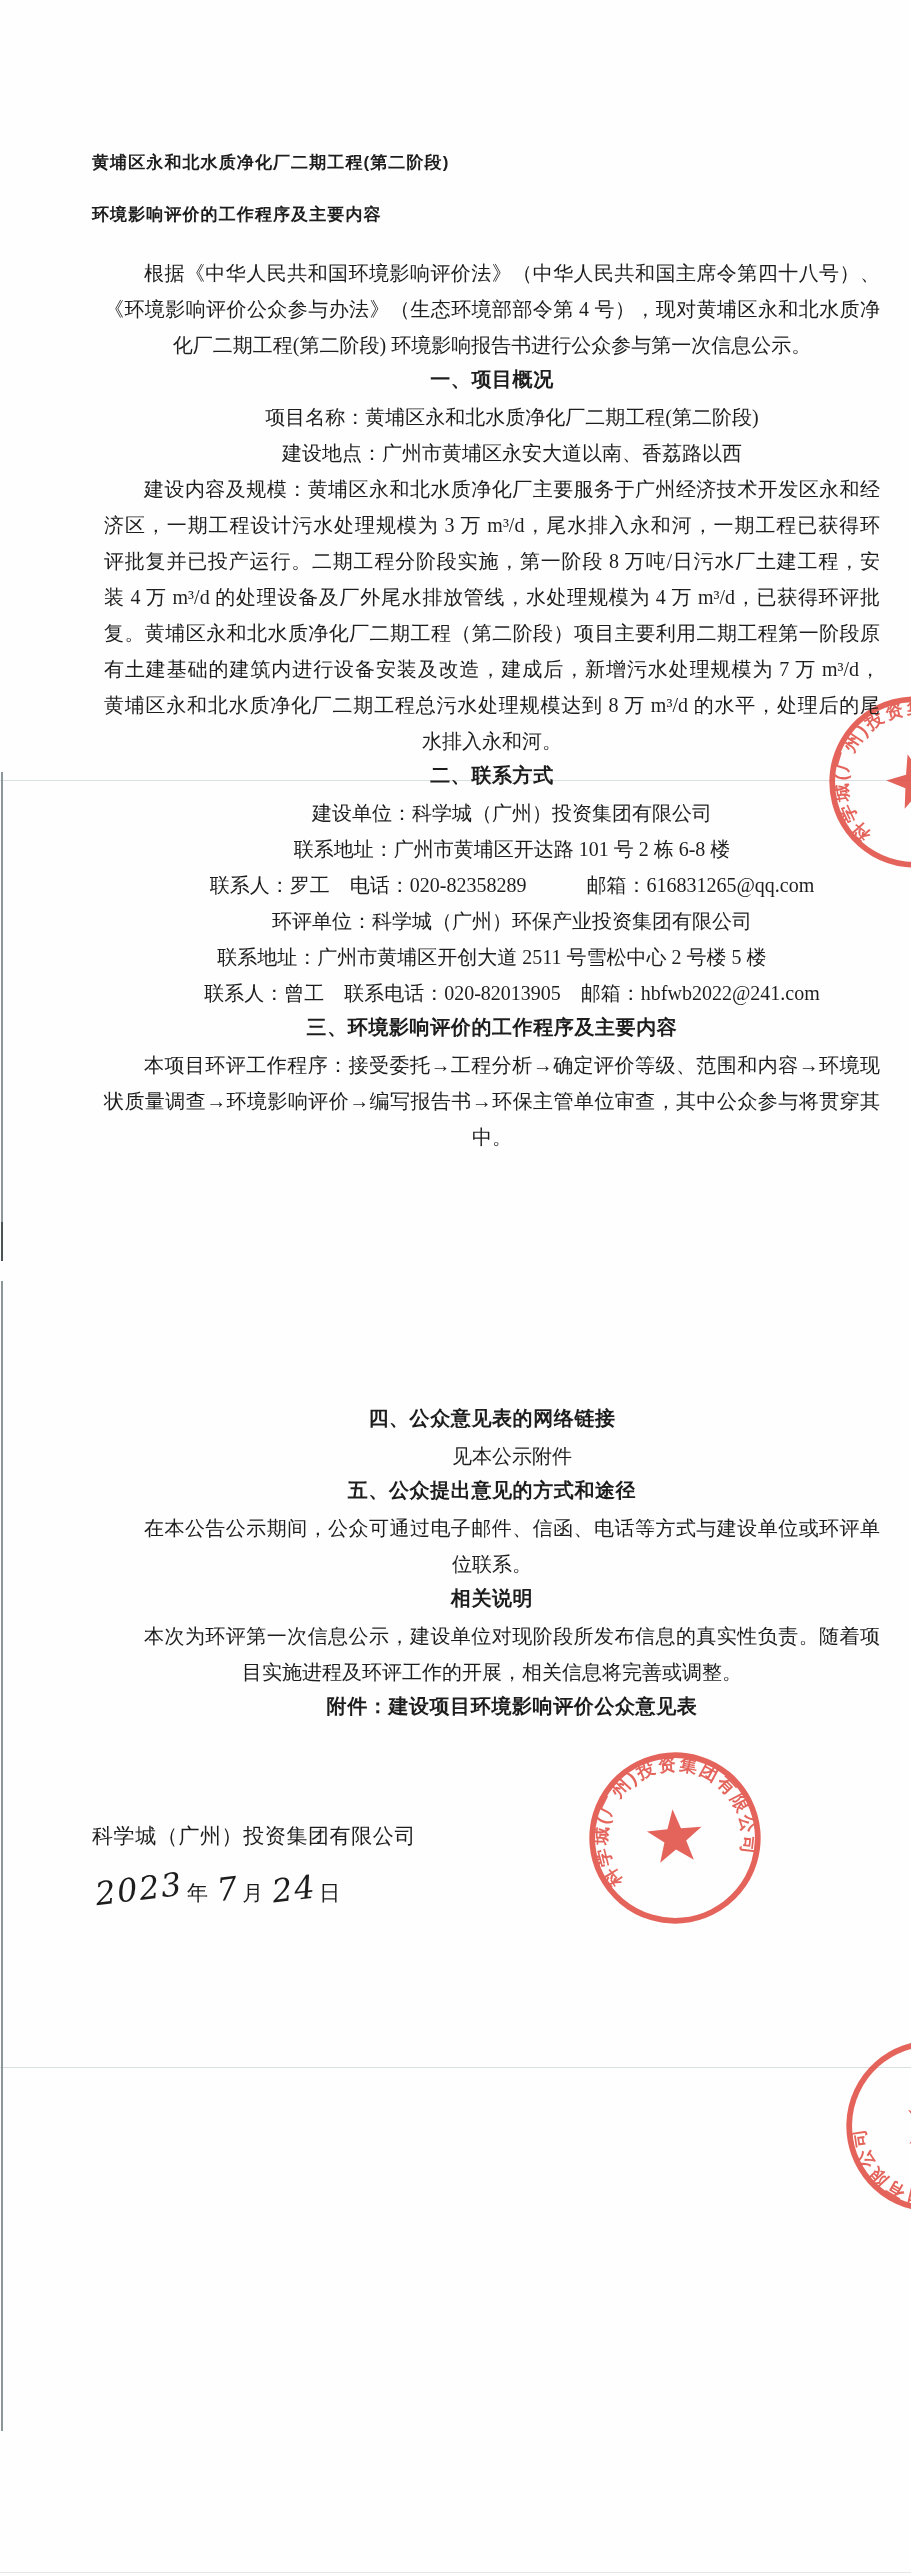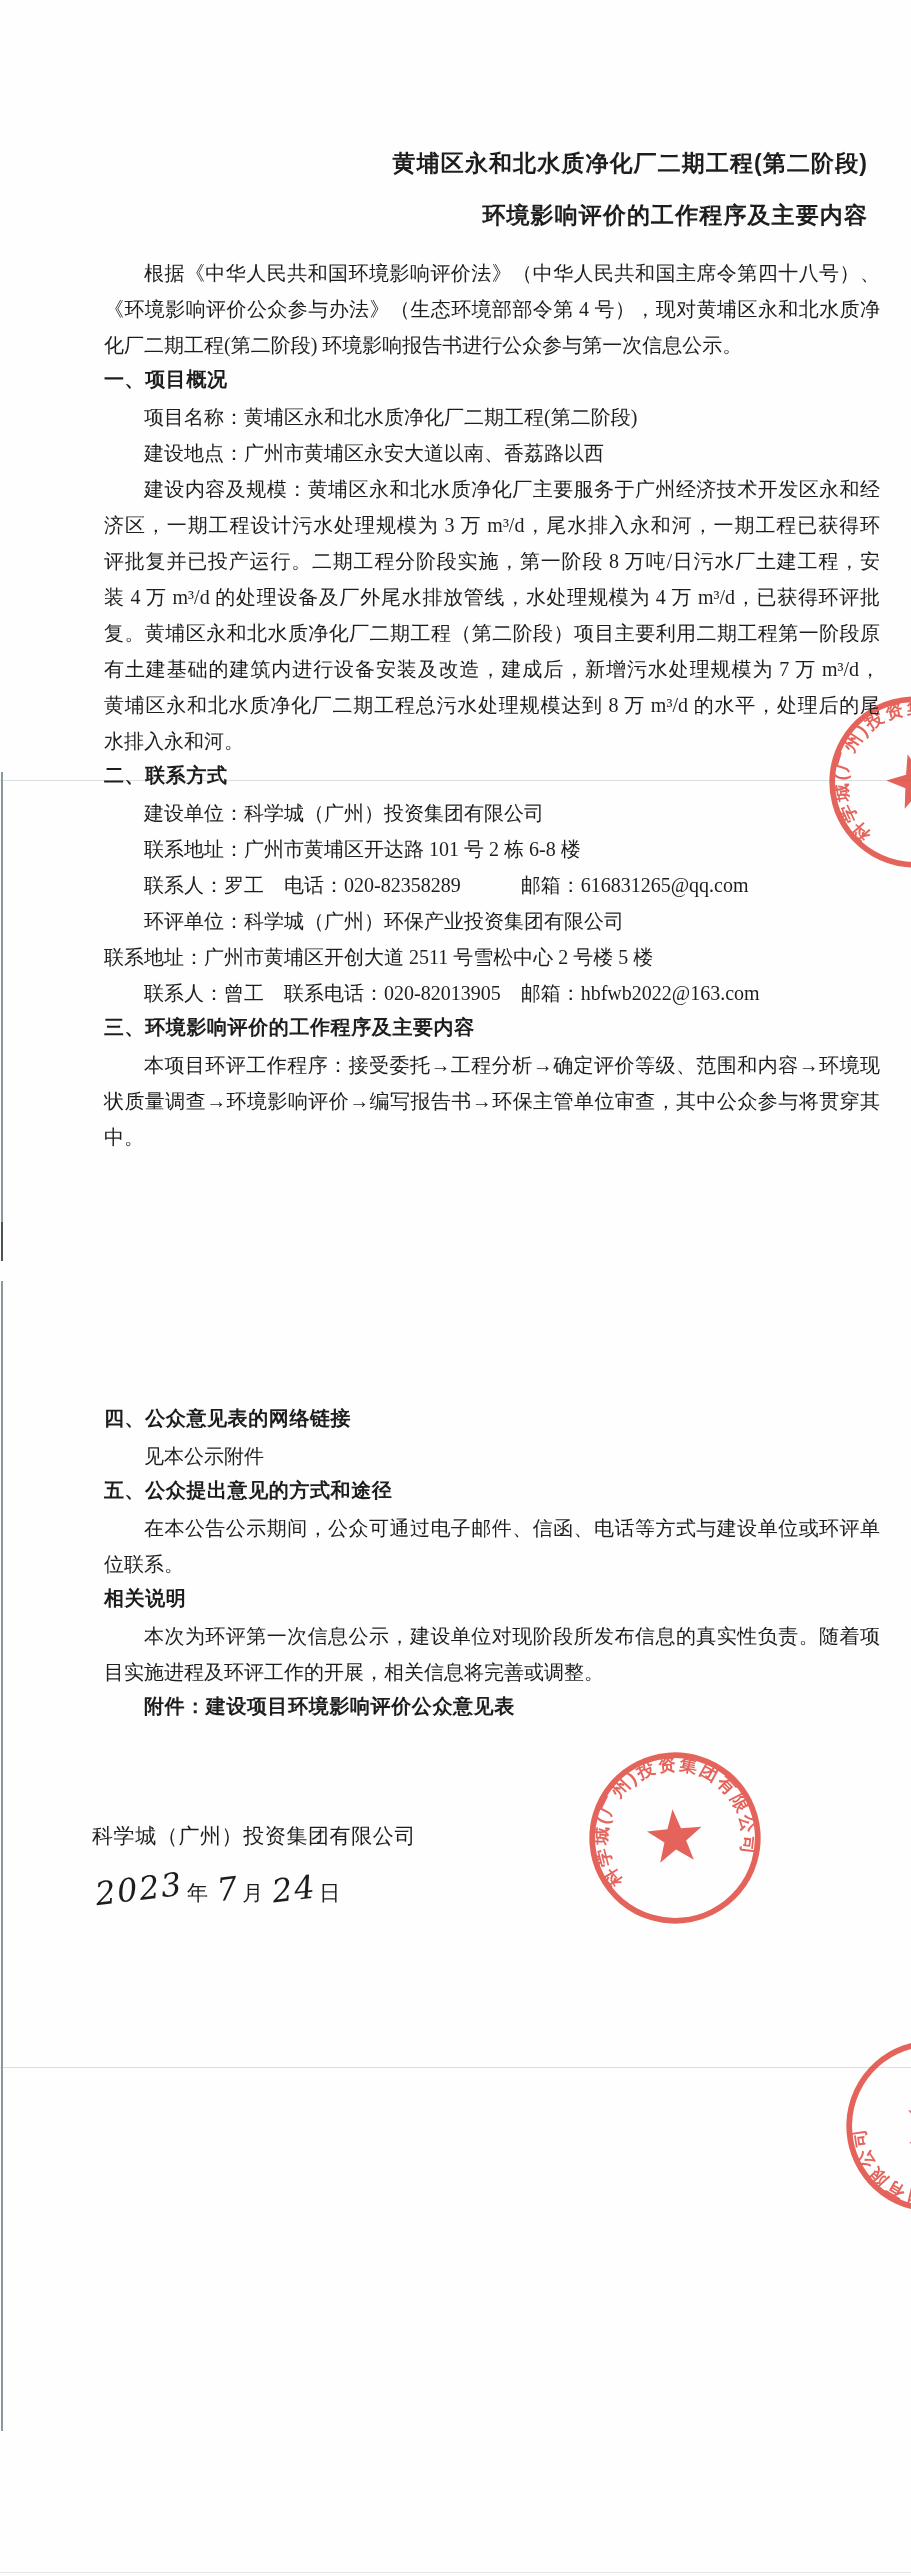--- a/index.html
+++ b/index.html
@@ -7,27 +7,27 @@
     position:relative;width:911px;height:2576px;background:#fefefe;
     overflow:hidden;color:#1d1d1d;
     font-family:"Liberation Serif","DejaVu Serif",serif;
   }
   
   .hline{position:absolute;left:0;width:911px;height:1.1px;background:#dadfe1;z-index:0;}
   .vline{position:absolute;width:1.7px;background:#8c979b;z-index:0;}
   .vline.dark{background:#4c5356;}
   
   .titles{
-    position:absolute;left:92px;top:137px;width:776px;text-align:right;
+    position:absolute;left:92px;top:137px;width:776px;text-align:left;
     font-family:"Liberation Sans","DejaVu Sans",sans-serif;
-    font-weight:bold;font-size:23px;line-height:52px;letter-spacing:1.1px;z-index:2;
+    font-weight:bold;font-size:17px;line-height:52px;letter-spacing:1.1px;z-index:2;
   }
   
   .doc{position:absolute;left:104px;top:255px;width:776px;font-size:20px;z-index:2;}
-  .ln{height:36px;line-height:36px;overflow:visible;}
+  .ln{height:36px;line-height:36px;overflow:visible;text-align:center;}
   .ind{text-indent:40px;}
   .jf{text-align:justify;text-align-last:justify;}
   .hd{font-weight:bold;font-family:Liberation Mono, monospace;letter-spacing:0.6px;}
   
   .sig{
     position:absolute;left:92px;top:1818px;width:776px;box-sizing:border-box;
     padding-right:70px;text-align:left;z-index:3;
   }
   .sig-company{font-size:21px;line-height:36px;letter-spacing:0.6px;}
   .sig-date{margin-top:16px;font-size:21px;line-height:38px;white-space:nowrap;}
@@ -102,21 +102,21 @@
       <div class="ln jf">复。黄埔区永和北水质净化厂二期工程（第二阶段）项目主要利用二期工程第一阶段原</div>
       <div class="ln jf">有土建基础的建筑内进行设备安装及改造，建成后，新增污水处理规模为 7 万 m³/d，</div>
       <div class="ln jf">黄埔区永和北水质净化厂二期工程总污水处理规模达到 8 万 m³/d 的水平，处理后的尾</div>
       <div class="ln ">水排入永和河。</div>
       <div class="ln hd">二、联系方式</div>
       <div class="ln ind">建设单位：科学城（广州）投资集团有限公司</div>
       <div class="ln ind">联系地址：广州市黄埔区开达路 101 号 2 栋 6-8 楼</div>
       <div class="ln ind">联系人：罗工　电话：020-82358289　　　邮箱：616831265@qq.com</div>
       <div class="ln ind">环评单位：科学城（广州）环保产业投资集团有限公司</div>
       <div class="ln ">联系地址：广州市黄埔区开创大道 2511 号雪松中心 2 号楼 5 楼</div>
-      <div class="ln ind">联系人：曾工　联系电话：020-82013905　邮箱：hbfwb2022@163.com</div>
+      <div class="ln ind">联系人：曾工　联系电话：020-82013905　邮箱：hbfwb2022@241.com</div>
       <div class="ln hd">三、环境影响评价的工作程序及主要内容</div>
       <div class="ln ind jf">本项目环评工作程序：接受委托→工程分析→确定评价等级、范围和内容→环境现</div>
       <div class="ln jf">状质量调查→环境影响评价→编写报告书→环保主管单位审查，其中公众参与将贯穿其</div>
       <div class="ln ">中。</div>
       <div class="spacer" style="height: 247px;"></div>
       <div class="ln hd">四、公众意见表的网络链接</div>
       <div class="ln ind">见本公示附件</div>
       <div class="ln hd">五、公众提出意见的方式和途径</div>
       <div class="ln ind jf">在本公告公示期间，公众可通过电子邮件、信函、电话等方式与建设单位或环评单</div>
       <div class="ln ">位联系。</div>

